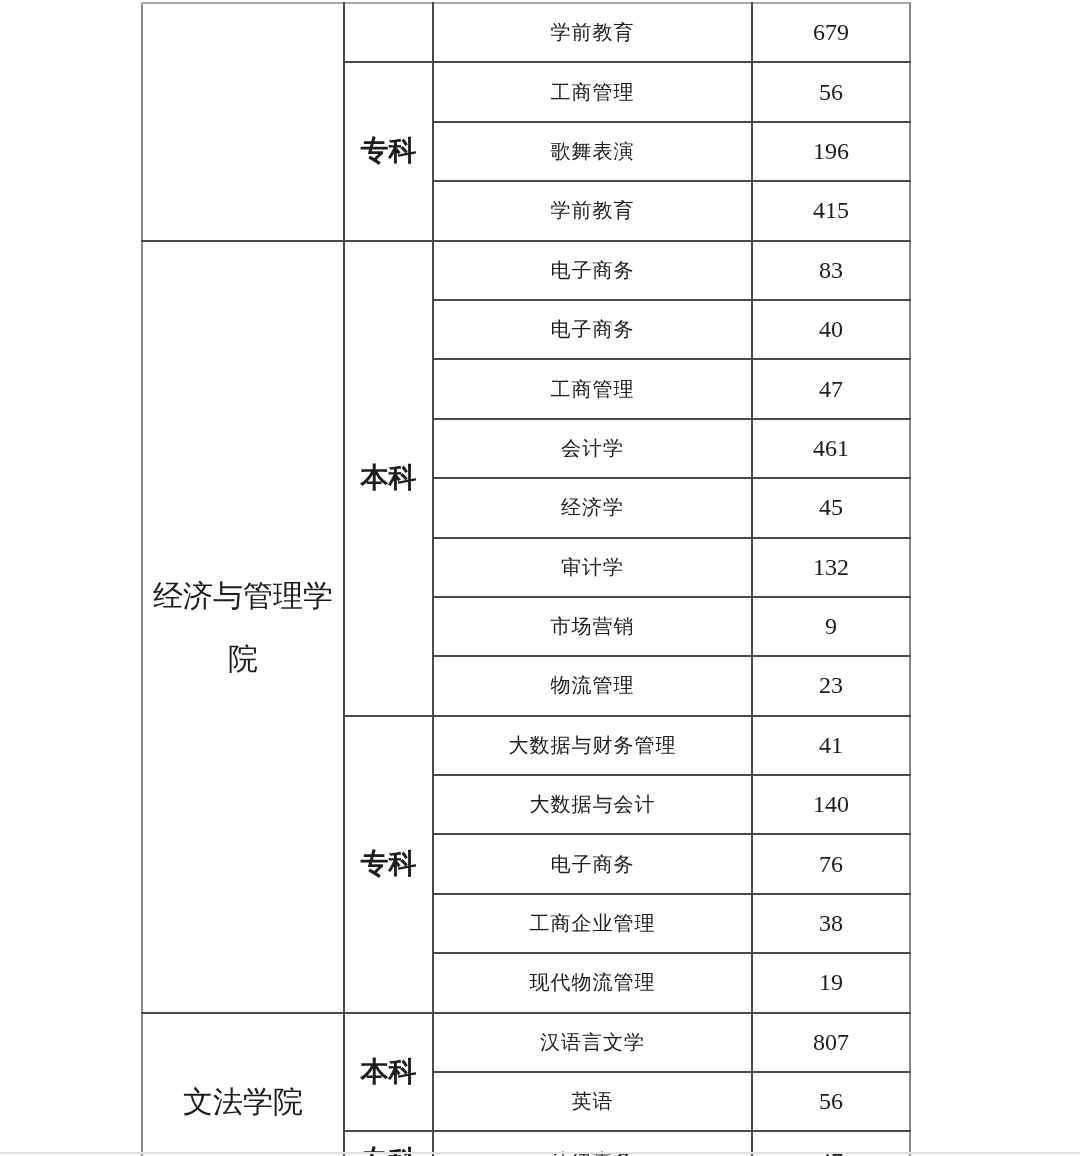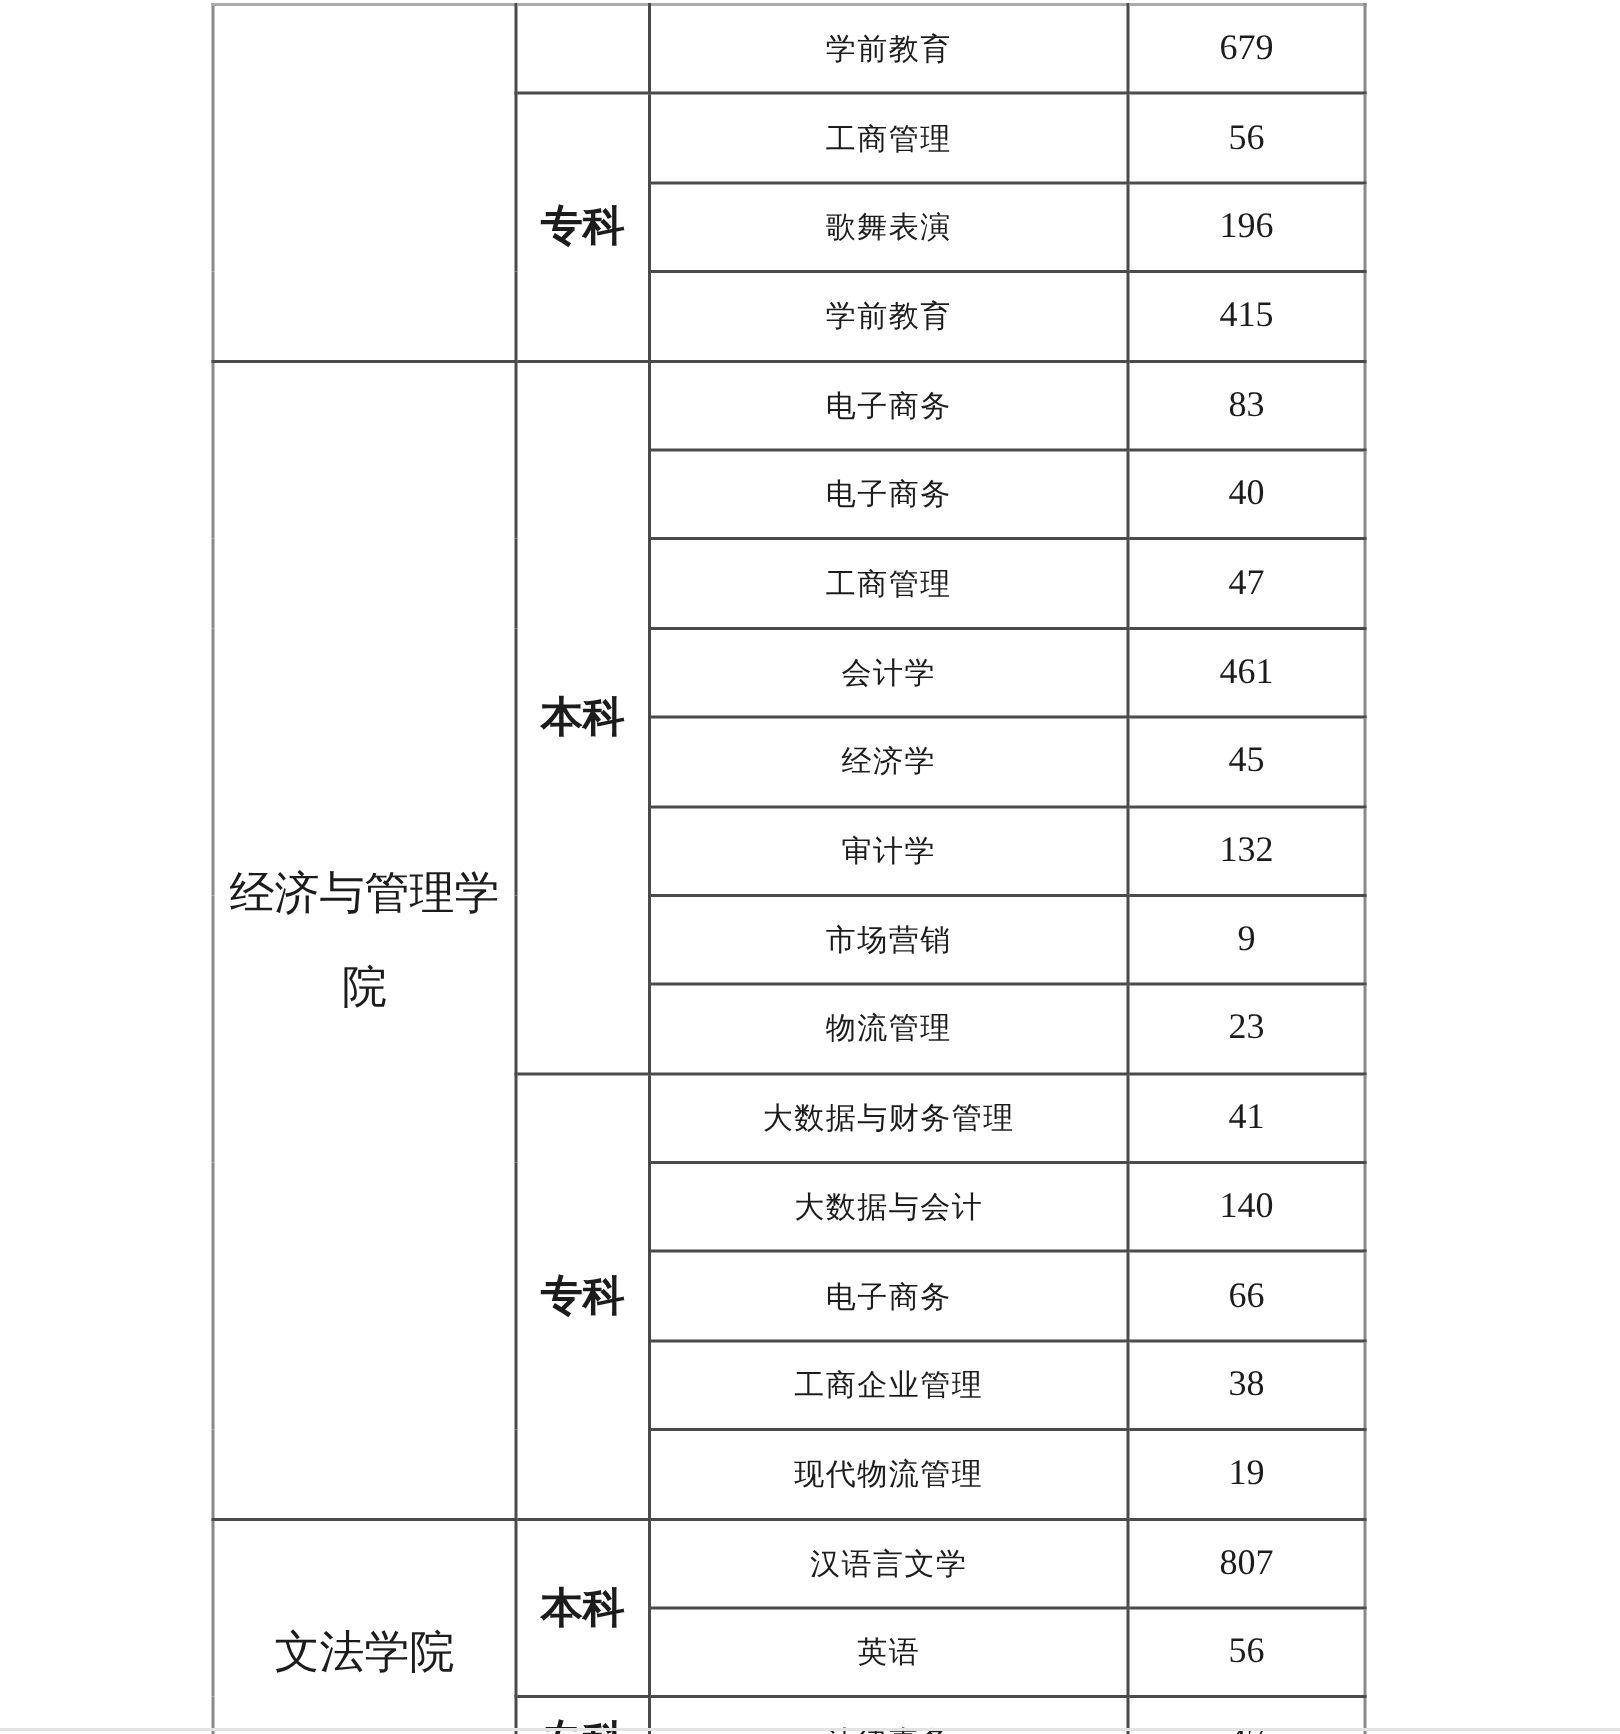--- a/index.html
+++ b/index.html
@@ -134,21 +134,21 @@
           <td class="level-cell" rowspan="5">专科</td>
           <td class="major-cell">大数据与财务管理</td>
           <td class="count-cell">41</td>
         </tr>
         <tr>
           <td class="major-cell">大数据与会计</td>
           <td class="count-cell">140</td>
         </tr>
         <tr>
           <td class="major-cell">电子商务</td>
-          <td class="count-cell">66</td>
+          <td class="count-cell">76</td>
         </tr>
         <tr>
           <td class="major-cell">工商企业管理</td>
           <td class="count-cell">38</td>
         </tr>
         <tr>
           <td class="major-cell">现代物流管理</td>
           <td class="count-cell">19</td>
         </tr>
         <tr>

